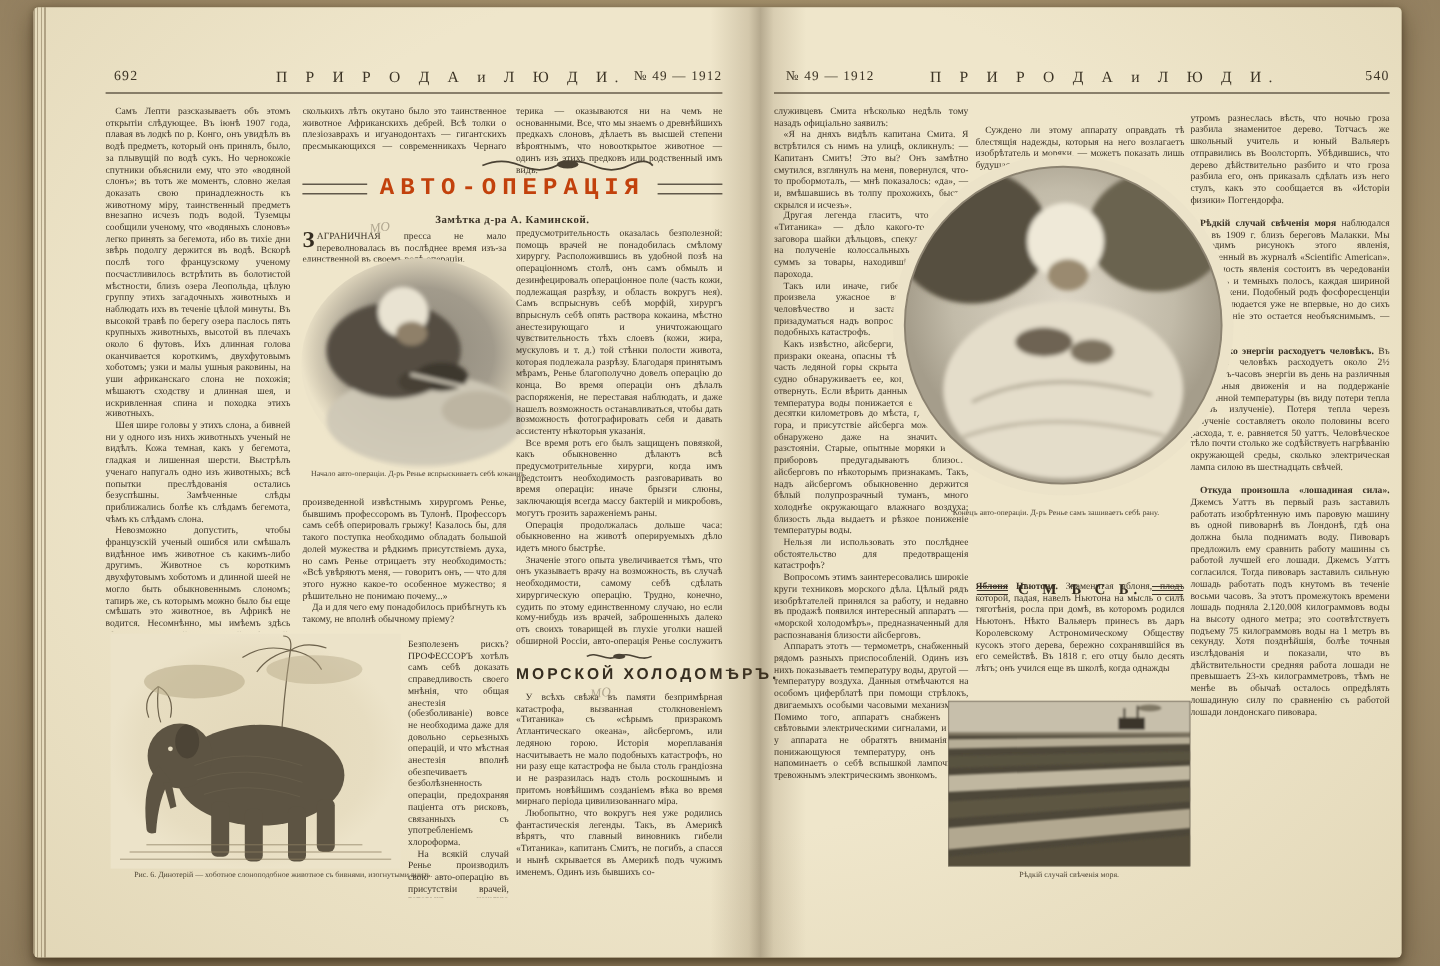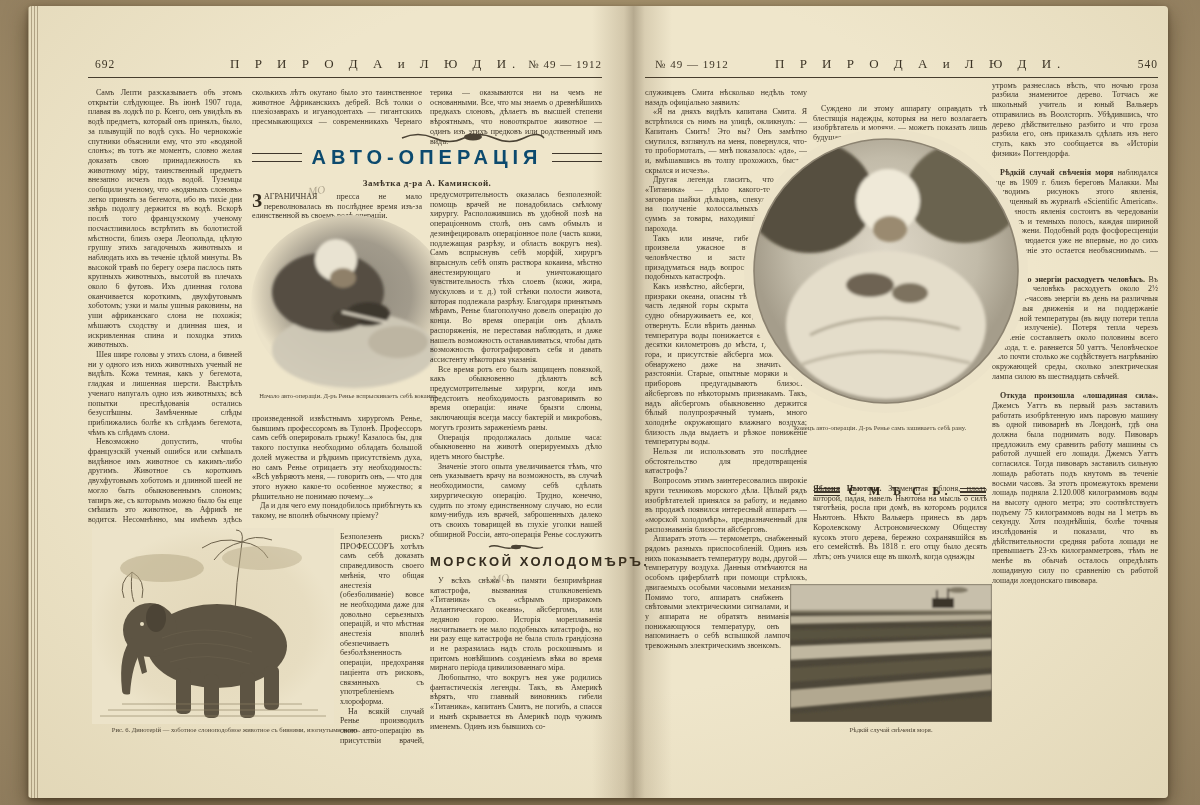--- a/index.html
+++ b/index.html
@@ -32,22 +32,22 @@
     font-size:8px;line-height:9.7px;color:#39312494;color:#3a3226;
     white-space:pre-line;
   }
   .cap{
     position:absolute;overflow:hidden;text-align:center;
     font-size:6.6px;line-height:8px;color:#4b4233;
   }
   .art-title-row{position:absolute;display:flex;align-items:center;gap:10px;}
   .dbl{flex:1;height:7px;border-top:1.6px solid #3e362b;border-bottom:1.6px solid #3e362b;}
   .art-title{
-    font-family:Liberation Sans, sans-serif;font-weight:bold;
-    font-size:20px;letter-spacing:5px;color:#0c4a6e;white-space:nowrap;
+    font-family:Liberation Mono, monospace;font-weight:bold;
+    font-size:20px;letter-spacing:5px;color:#c2410c;white-space:nowrap;
   }
   .art-sub{position:absolute;text-align:center;font-size:9px;font-weight:bold;color:#3a3226;letter-spacing:.5px;}
   .sec-title{
     position:absolute;text-align:center;font-family:"Liberation Sans", sans-serif;
     font-weight:bold;font-size:13px;letter-spacing:2.5px;color:#352d20;white-space:nowrap;
   }
   .smes-row{position:absolute;display:flex;align-items:center;justify-content:center;gap:8px;}
   .tri{width:26px;height:8px;background:repeating-linear-gradient(#3e362b 0 1.2px, rgba(0,0,0,0) 1.2px 3.4px);}
   .smes-title{font-weight:bold;font-size:12.5px;letter-spacing:4px;color:#352d20;white-space:nowrap;}
   .dropcap{float:left;font-size:19px;line-height:17px;font-weight:bold;padding-right:2px;color:#352d20;}
@@ -198,21 +198,21 @@
 
 <div class="col" style="left:645px;top:88px;width:162px;height:660px;">служивцевъ Смита нѣсколько недѣль тому назадъ офиціально заявилъ:
  «Я на дняхъ видѣлъ капитана Смита. Я встрѣтился съ нимъ на улицѣ, окликнулъ: — Капитанъ Смитъ! Это вы? Онъ замѣтно смутился, взглянулъ на меня, повернулся, что-то пробормоталъ, — мнѣ показалось: «да», — и, вмѣшавшись въ толпу прохожихъ, быстро скрылся и исчезъ».
  Другая легенда гласитъ, что гибель «Титаника» — дѣло какого-то темнаго заговора шайки дѣльцовъ, спекулировавшихъ на полученіе колоссальныхъ страховыхъ суммъ за товары, находившіеся на борту парохода.
  Такъ или иначе, гибель «Титаника» произвела ужасное впечатлѣніе на человѣчество и заставила многихъ призадуматься надъ вопросомъ о причинахъ подобныхъ катастрофъ.
  Какъ извѣстно, айсберги, эти обманчивые призраки океана, опасны тѣмъ, что большая часть ледяной горы скрыта подъ водой, и судно обнаруживаетъ ее, когда уже поздно отвернуть. Если вѣрить даннымъ наблюденій, температура воды понижается еще за цѣлые десятки километровъ до мѣста, гдѣ плаваетъ гора, и присутствіе айсберга можетъ быть обнаружено даже на значительномъ разстояніи. Старые, опытные моряки и безъ приборовъ предугадываютъ близость айсберговъ по нѣкоторымъ признакамъ. Такъ, надъ айсбергомъ обыкновенно держится бѣлый полупрозрачный туманъ, много холоднѣе окружающаго влажнаго воздуха; близость льда выдаетъ и рѣзкое пониженіе температуры воды.
  Нельзя ли использовать это послѣднее обстоятельство для предотвращенія катастрофъ?
  Вопросомъ этимъ заинтересовались широкіе круги техниковъ морского дѣла. Цѣлый рядъ изобрѣтателей принялся за работу, и недавно въ продажѣ появился интересный аппаратъ — «морской холодомѣръ», предназначенный для распознаванія близости айсберговъ.
  Аппаратъ этотъ — термометръ, снабженный рядомъ разныхъ приспособленій. Одинъ изъ нихъ показываетъ температуру воды, другой — температуру воздуха. Данныя отмѣчаются на особомъ циферблатѣ при помощи стрѣлокъ, двигаемыхъ особыми часовыми механизмами. Помимо того, аппаратъ снабженъ еще свѣтовыми электрическими сигналами, и если у аппарата не обратятъ вниманія на понижающуюся температуру, онъ самъ напоминаетъ о себѣ вспышкой лампочки и тревожнымъ электрическимъ звонкомъ.</div>
 <div class="col" style="left:813px;top:88px;width:174px;height:40px;margin-top:16px;"> Суждено ли этому аппарату оправдать тѣ блестящія надежды, которыя на него возлагаетъ изобрѣтатель и моряки, — можетъ показать лишь будущая практика мореплаванія.</div>
-<div class="col" style="left:992px;top:71px;width:166px;height:660px;">
+<div class="col" style="left:992px;top:84px;width:166px;height:660px;">
   <p class="cp noindent"><span>утромъ разнеслась вѣсть, что ночью гроза разбила знаменитое дерево. Тотчасъ же школьный учитель и юный Вальяеръ отправились въ Воолсторпъ. Убѣдившись, что дерево дѣйствительно разбито и что гроза разбила его, онъ приказалъ сдѣлать изъ него стулъ, какъ это сообщается въ «Исторіи физики» Поггендорфа.</span></p>
   <p class="cp"><span class="lead">Рѣдкій случай свѣченія моря</span><span> наблюдался еще въ 1909 г. близъ береговъ Малакки. Мы приводимъ рисунокъ этого явленія, помѣщенный въ журналѣ «Scientific American». Особенность явленія состоитъ въ чередованіи свѣтлыхъ и темныхъ полосъ, каждая шириной около сажени. Подобный родъ фосфоресценціи моря наблюдается уже не впервые, но до сихъ поръ явленіе это остается необъяснимымъ. — П.</span></p>
   <p class="cp"><span class="lead">Сколько энергіи расходуетъ человѣкъ.</span><span> Въ среднемъ человѣкъ расходуетъ около 2½ килоуаттъ-часовъ энергіи въ день на различныя мускульныя движенія и на поддержаніе постоянной температуры (въ виду потери тепла черезъ излученіе). Потеря тепла черезъ излученіе составляетъ около половины всего расхода, т. е. равняется 50 уаттъ. Человѣческое тѣло почти столько же содѣйствуетъ нагрѣванію окружающей среды, сколько электрическая лампа силою въ шестнадцать свѣчей.</span></p>
   <p class="cp"><span class="lead">Откуда произошла «лошадиная сила».</span><span> Джемсъ Уаттъ въ первый разъ заставилъ работать изобрѣтенную имъ паровую машину въ одной пивоварнѣ въ Лондонѣ, гдѣ она должна была поднимать воду. Пивоваръ предложилъ ему сравнить работу машины съ работой лучшей его лошади. Джемсъ Уаттъ согласился. Тогда пивоваръ заставилъ сильную лошадь работать подъ кнутомъ въ теченіе восьми часовъ. За этотъ промежутокъ времени лошадь подняла 2.120.008 килограммовъ воды на высоту одного метра; это соотвѣтствуетъ подъему 75 килограммовъ воды на 1 метръ въ секунду. Хотя позднѣйшія, болѣе точныя изслѣдованія и показали, что въ дѣйствительности средняя работа лошади не превышаетъ 23-хъ килограмметровъ, тѣмъ не менѣе въ обычаѣ осталось опредѣлять лошадиную силу по сравненію съ работой лошади лондонскаго пивовара.</span></p>
 </div>
 
 <div class="imgbox" style="left:744px;top:129px;width:284px;height:284px;border-radius:50%;background:radial-gradient(circle, #ece3c9 70%, #e8dec2 100%);display:flex;align-items:center;justify-content:center;">
   <svg width="272" height="272" viewBox="0 0 272 272">
     <defs>
       <radialGradient id="cbg" cx="50%" cy="42%">

